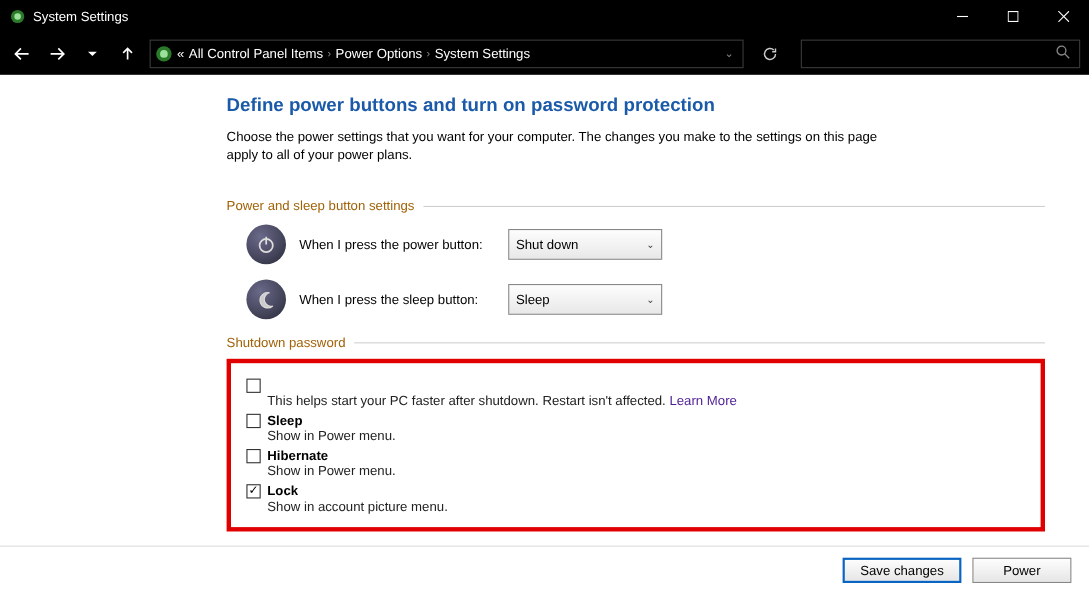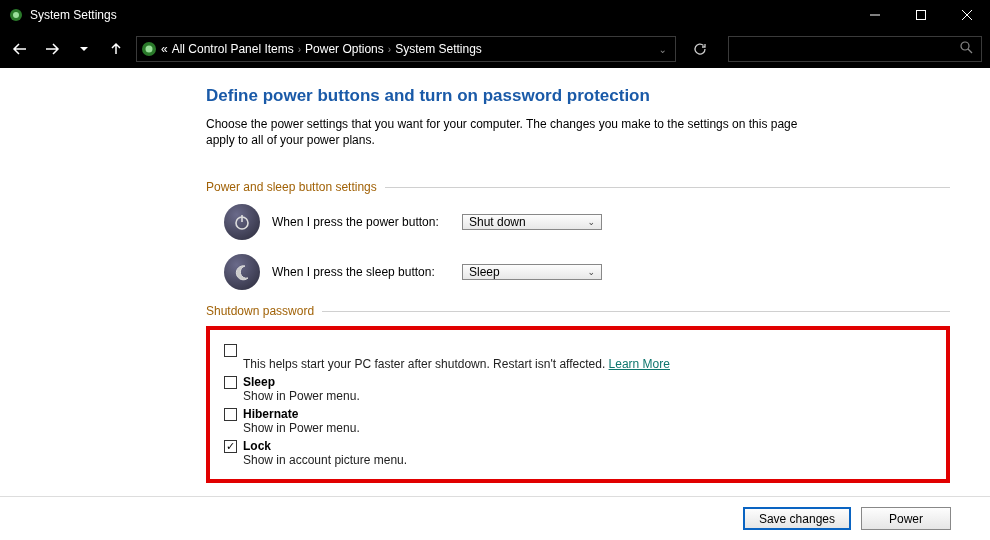--- a/index.html
+++ b/index.html
@@ -22,31 +22,31 @@
   .searchbox { flex: 1; border: 1px solid #3a3a3a; height: 26px; margin-left: 8px; display: flex; align-items: center; justify-content: flex-end; padding: 0 8px; color: #888; }
   .content { background: #fff; height: calc(540px - 30px - 38px - 44px); overflow: auto; padding: 18px 40px 18px 206px; }
   h1 { color: #1a5aa8; font-size: 17px; font-weight: 700; margin-bottom: 10px; }
   .desc { font-size: 12px; color: #000; margin-bottom: 32px; max-width: 600px; line-height: 1.35; }
   .section-header { display: flex; align-items: center; font-size: 12px; color: #a16207; margin: 8px 0 10px 0; }
   .section-header .line { flex: 1; height: 1px; background: #d0d0d0; margin-left: 8px; }
   .btnrow { display: flex; align-items: center; margin: 10px 0 14px 18px; }
   .circleicon { width: 36px; height: 36px; border-radius: 50%; background: radial-gradient(circle at 35% 30%, #6a6a8a, #2a2a3a); display: flex; align-items: center; justify-content: center; margin-right: 12px; }
   .circleicon svg { stroke: #ddd; fill: none; }
   .btnlabel { width: 190px; font-size: 12px; }
-  .combo { width: 140px; height: 16px; border: 1px solid #888; background: linear-gradient(#fdfdfd, #e8e8e8); display: flex; align-items: center; justify-content: space-between; padding: 0 6px; font-size: 12px; }
+  .combo { width: 140px; height: 28px; border: 1px solid #888; background: linear-gradient(#fdfdfd, #e8e8e8); display: flex; align-items: center; justify-content: space-between; padding: 0 6px; font-size: 12px; }
   .combo .chev { font-size: 9px; color: #444; }
   .redbox { border: 4px solid #e10000; padding: 10px 14px 10px 14px; margin-top: -2px; }
   .chkrow { margin: 4px 0 2px 0; }
   .chkline { display: flex; align-items: center; gap: 6px; }
   .chkbox { width: 13px; height: 13px; border: 1px solid #333; display: flex; align-items: center; justify-content: center; font-size: 11px; line-height: 1; background: #fff; }
   .chkbox.checked::after { content: "✓"; font-size: 11px; color: #000; }
   .chklabel { font-weight: 700; font-size: 12px; }
   .chkdesc { margin-left: 19px; font-size: 12px; color: #222; }
-  .link { color: #0f766e; text-decoration: underline; cursor: pointer; }
-  .footer { height: 44px; border-top: 1px solid #ddd; display: flex; align-items: center; justify-content: flex-end; padding: 0 39px; gap: 10px; background: #fff; }
+  .link { color: #4c1d95; cursor: pointer; }
+  .footer { height: 44px; border-top: 1px solid #ddd; display: flex; align-items: center; justify-content: flex-end; padding: 0 16px; gap: 10px; background: #fff; }
   .btn { min-width: 90px; height: 23px; border: 1px solid #888; background: linear-gradient(#fdfdfd, #e6e6e6); font-size: 12px; display: flex; align-items: center; justify-content: center; padding: 0 14px; }
   .btn.primary { border: 2px solid #0a64c2; }
 </style>
 </head>
 <body>
 
 <div class="titlebar">
   <span class="icon">
     <svg width="14" height="14" viewBox="0 0 14 14">
         <circle cx="7" cy="7" r="6" fill="#2a7a2a"></circle>

